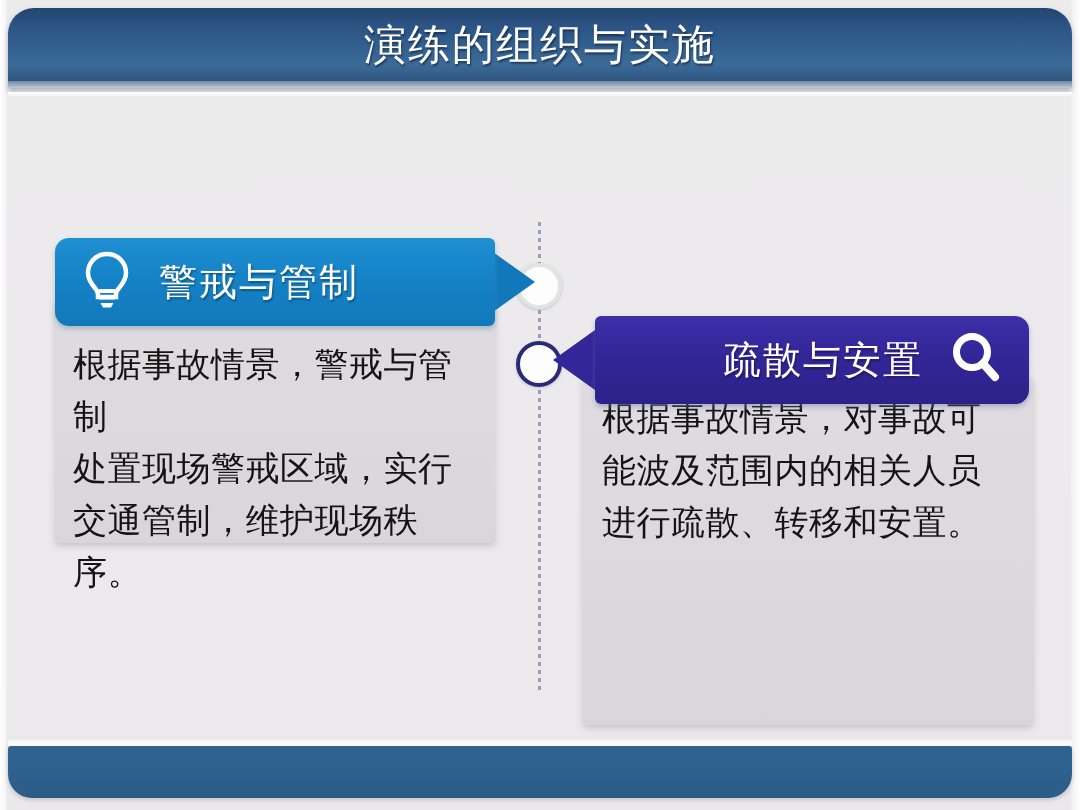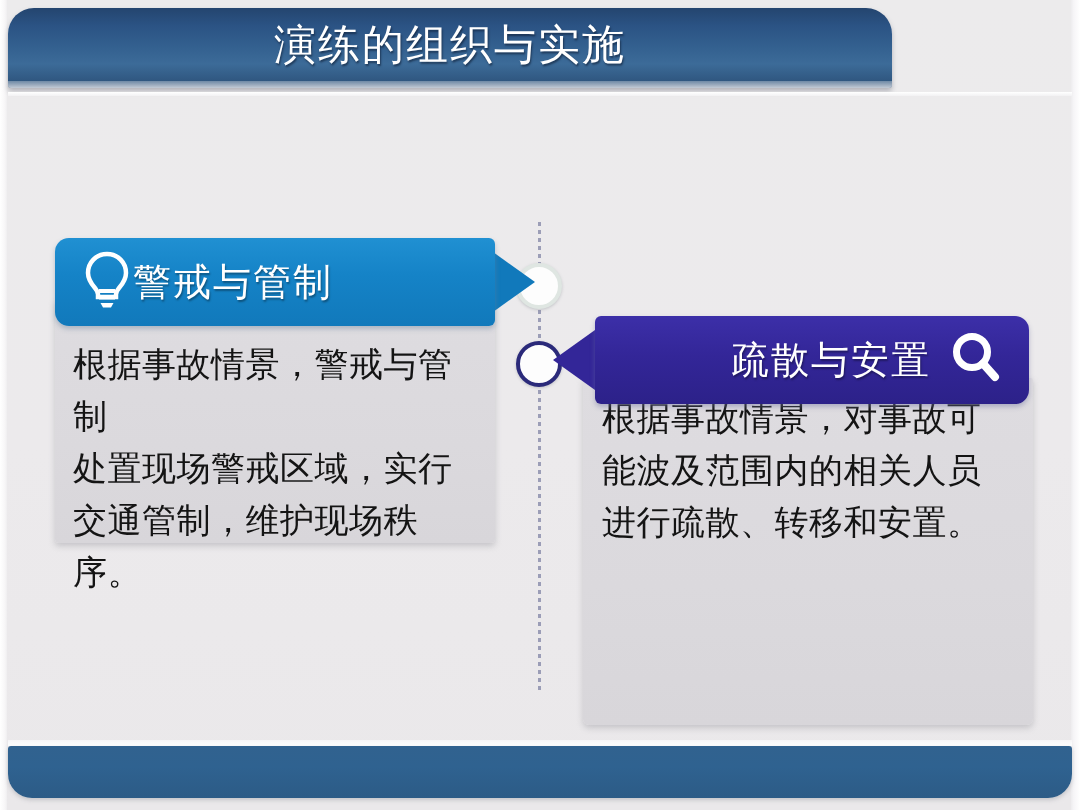--- a/index.html
+++ b/index.html
@@ -40,21 +40,21 @@
     right: 0; top: 0;
     width: 9px; height: 810px;
     background: linear-gradient(270deg, #ffffff 0%, #f6f5f7 70%, #edecee 100%);
   }
 
   
   .titlebar {
     position: absolute;
     left: 8px;
     top: 8px;
-    width: 884px;
+    width: 1064px;
     height: 80px;
     border-radius: 26px 26px 3px 3px;
     background:
       linear-gradient(180deg,
         #24456f 0%,
         #2b5384 22%,
         #33608f 48%,
         #3c6b98 70%,
         #2f567f 92%,
         #27456a 100%);
@@ -173,20 +173,21 @@
   }
   #card-1 .card-header {
     left: 55px;
     top: 238px;
     width: 440px;
     height: 88px;
     border-radius: 14px 6px 6px 14px;
     background: linear-gradient(180deg, #2090d2 0%, #1583c7 42%, #1179bb 100%);
     box-shadow: 0 3px 5px rgba(110,135,160,0.45);
     padding: 0 22px 0 26px;
+    gap: 26px;
   }
   #card-1 .arrow {
     position: absolute;
     left: 493px;
     top: 252px;
     width: 0; height: 0;
     border-top: 30px solid transparent;
     border-bottom: 30px solid transparent;
     border-left: 42px solid #1179bb;
   }
@@ -206,21 +207,21 @@
   }
   #card-2 .card-header {
     left: 595px;
     top: 316px;
     width: 434px;
     height: 88px;
     border-radius: 6px 14px 14px 6px;
     background: linear-gradient(180deg, #3c2fa8 0%, #332698 45%, #2c2189 100%);
     box-shadow: 0 3px 5px rgba(110,115,160,0.45);
     padding: 0 26px 0 22px;
-    gap: 18px;
+    gap: 26px;
     justify-content: flex-end;
   }
   #card-2 .arrow {
     position: absolute;
     left: 553px;
     top: 330px;
     width: 0; height: 0;
     border-top: 30px solid transparent;
     border-bottom: 30px solid transparent;
     border-right: 42px solid #332698;

